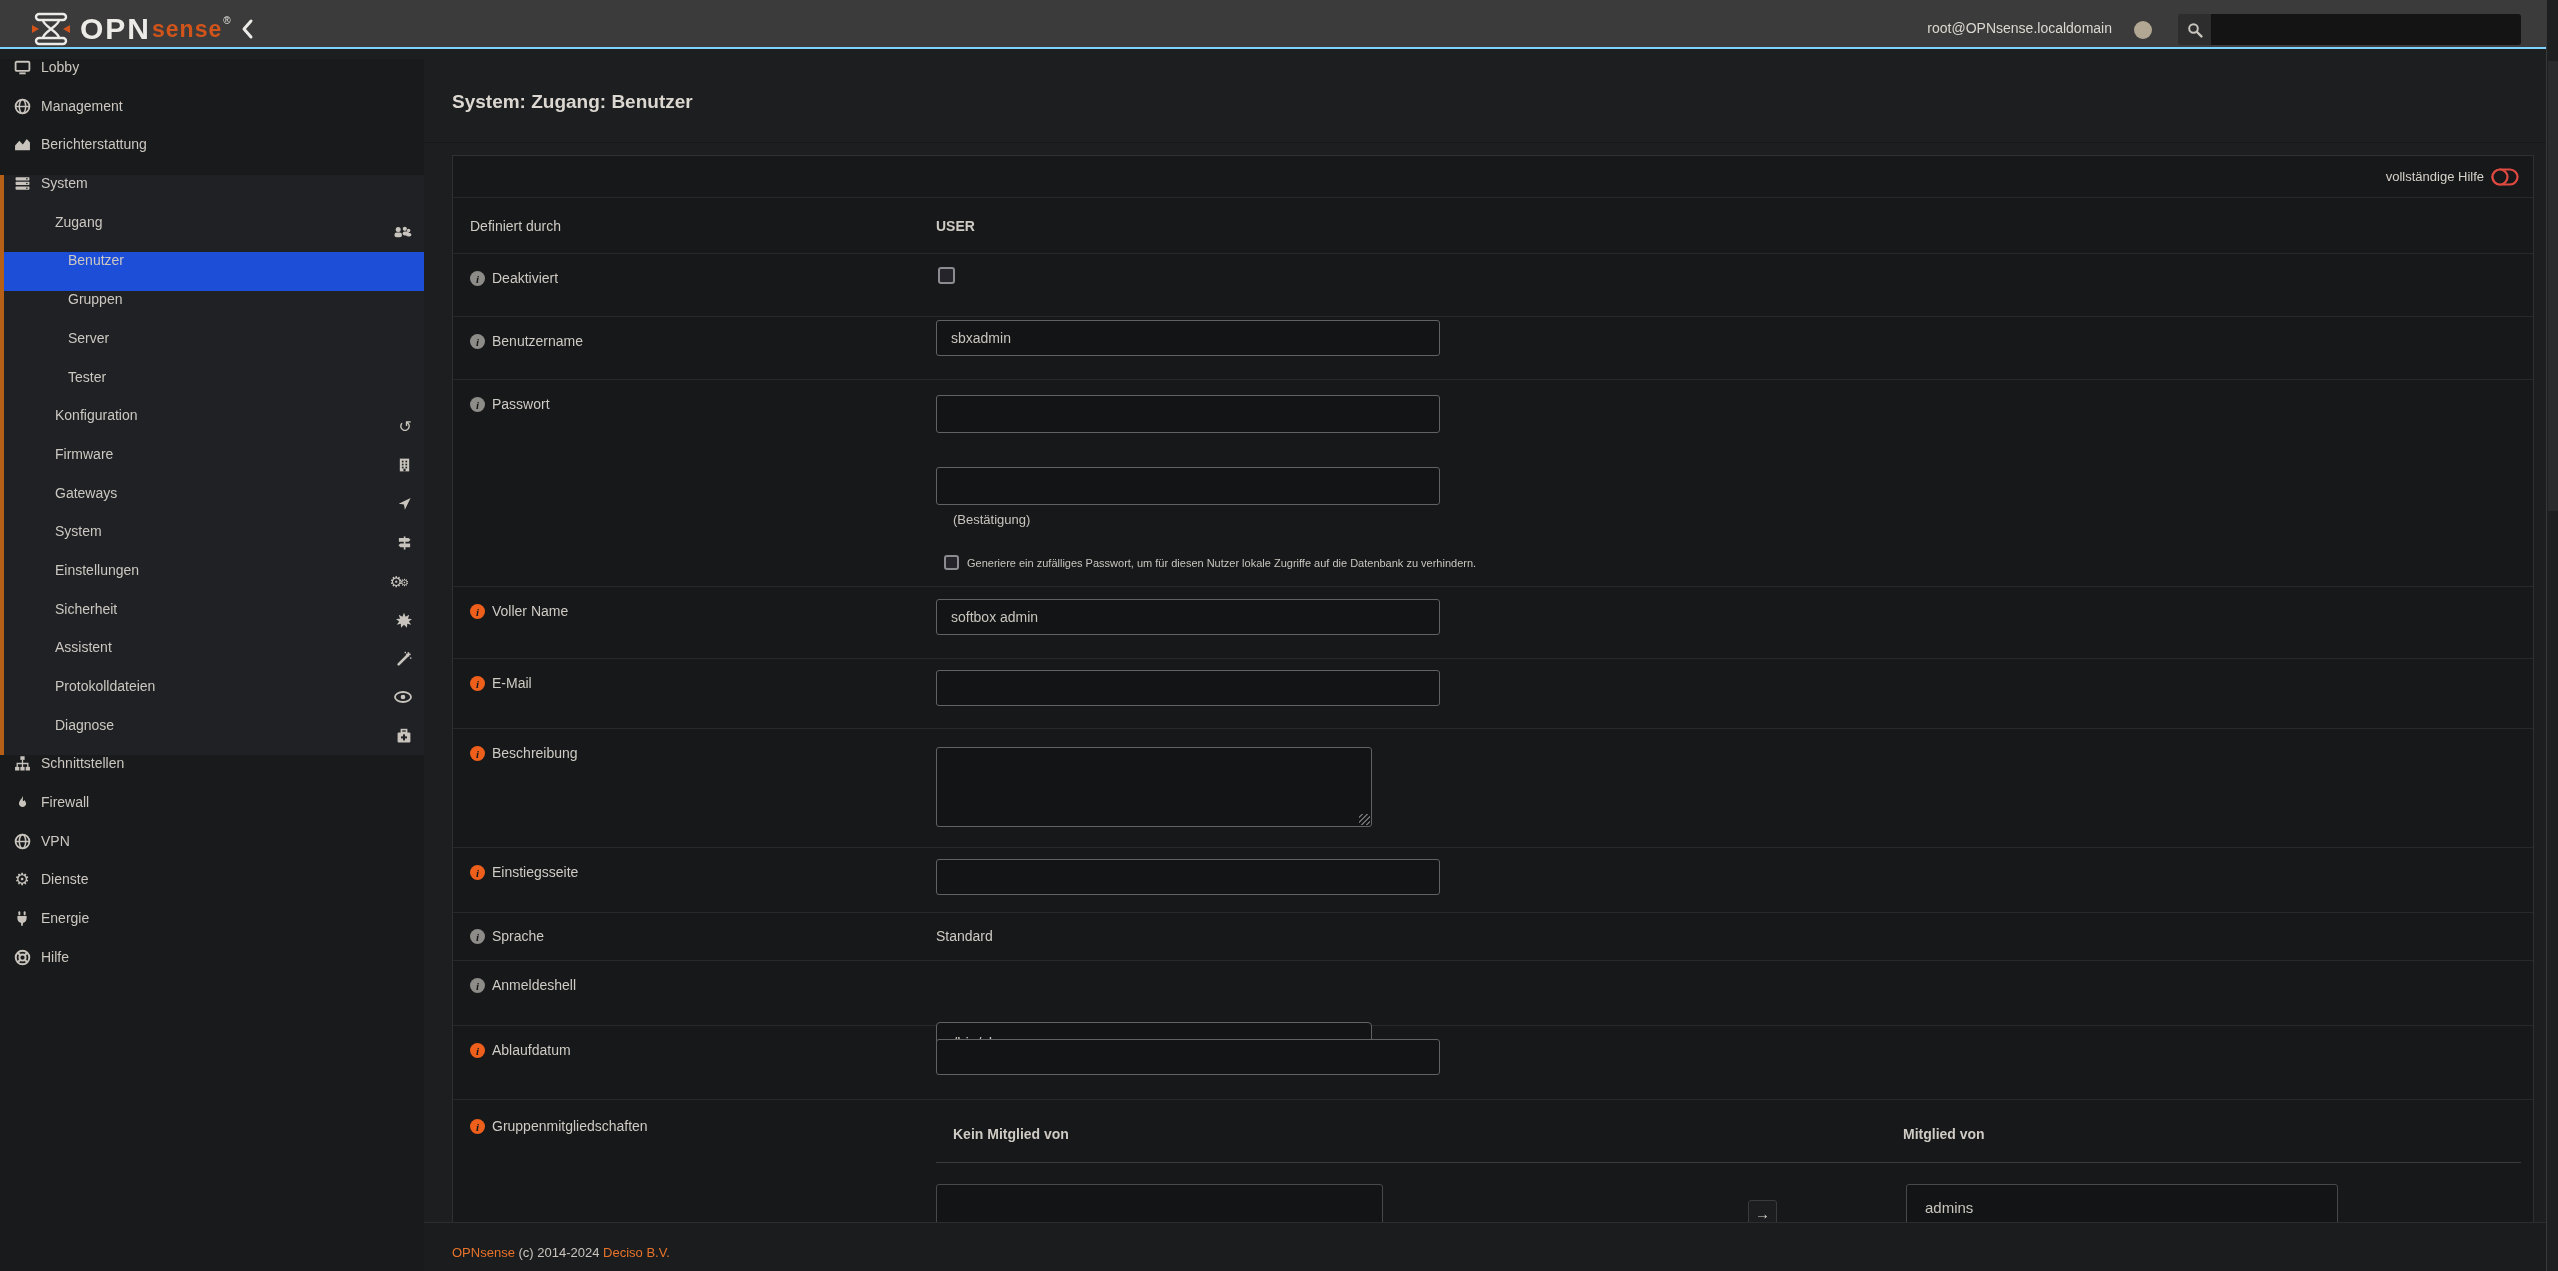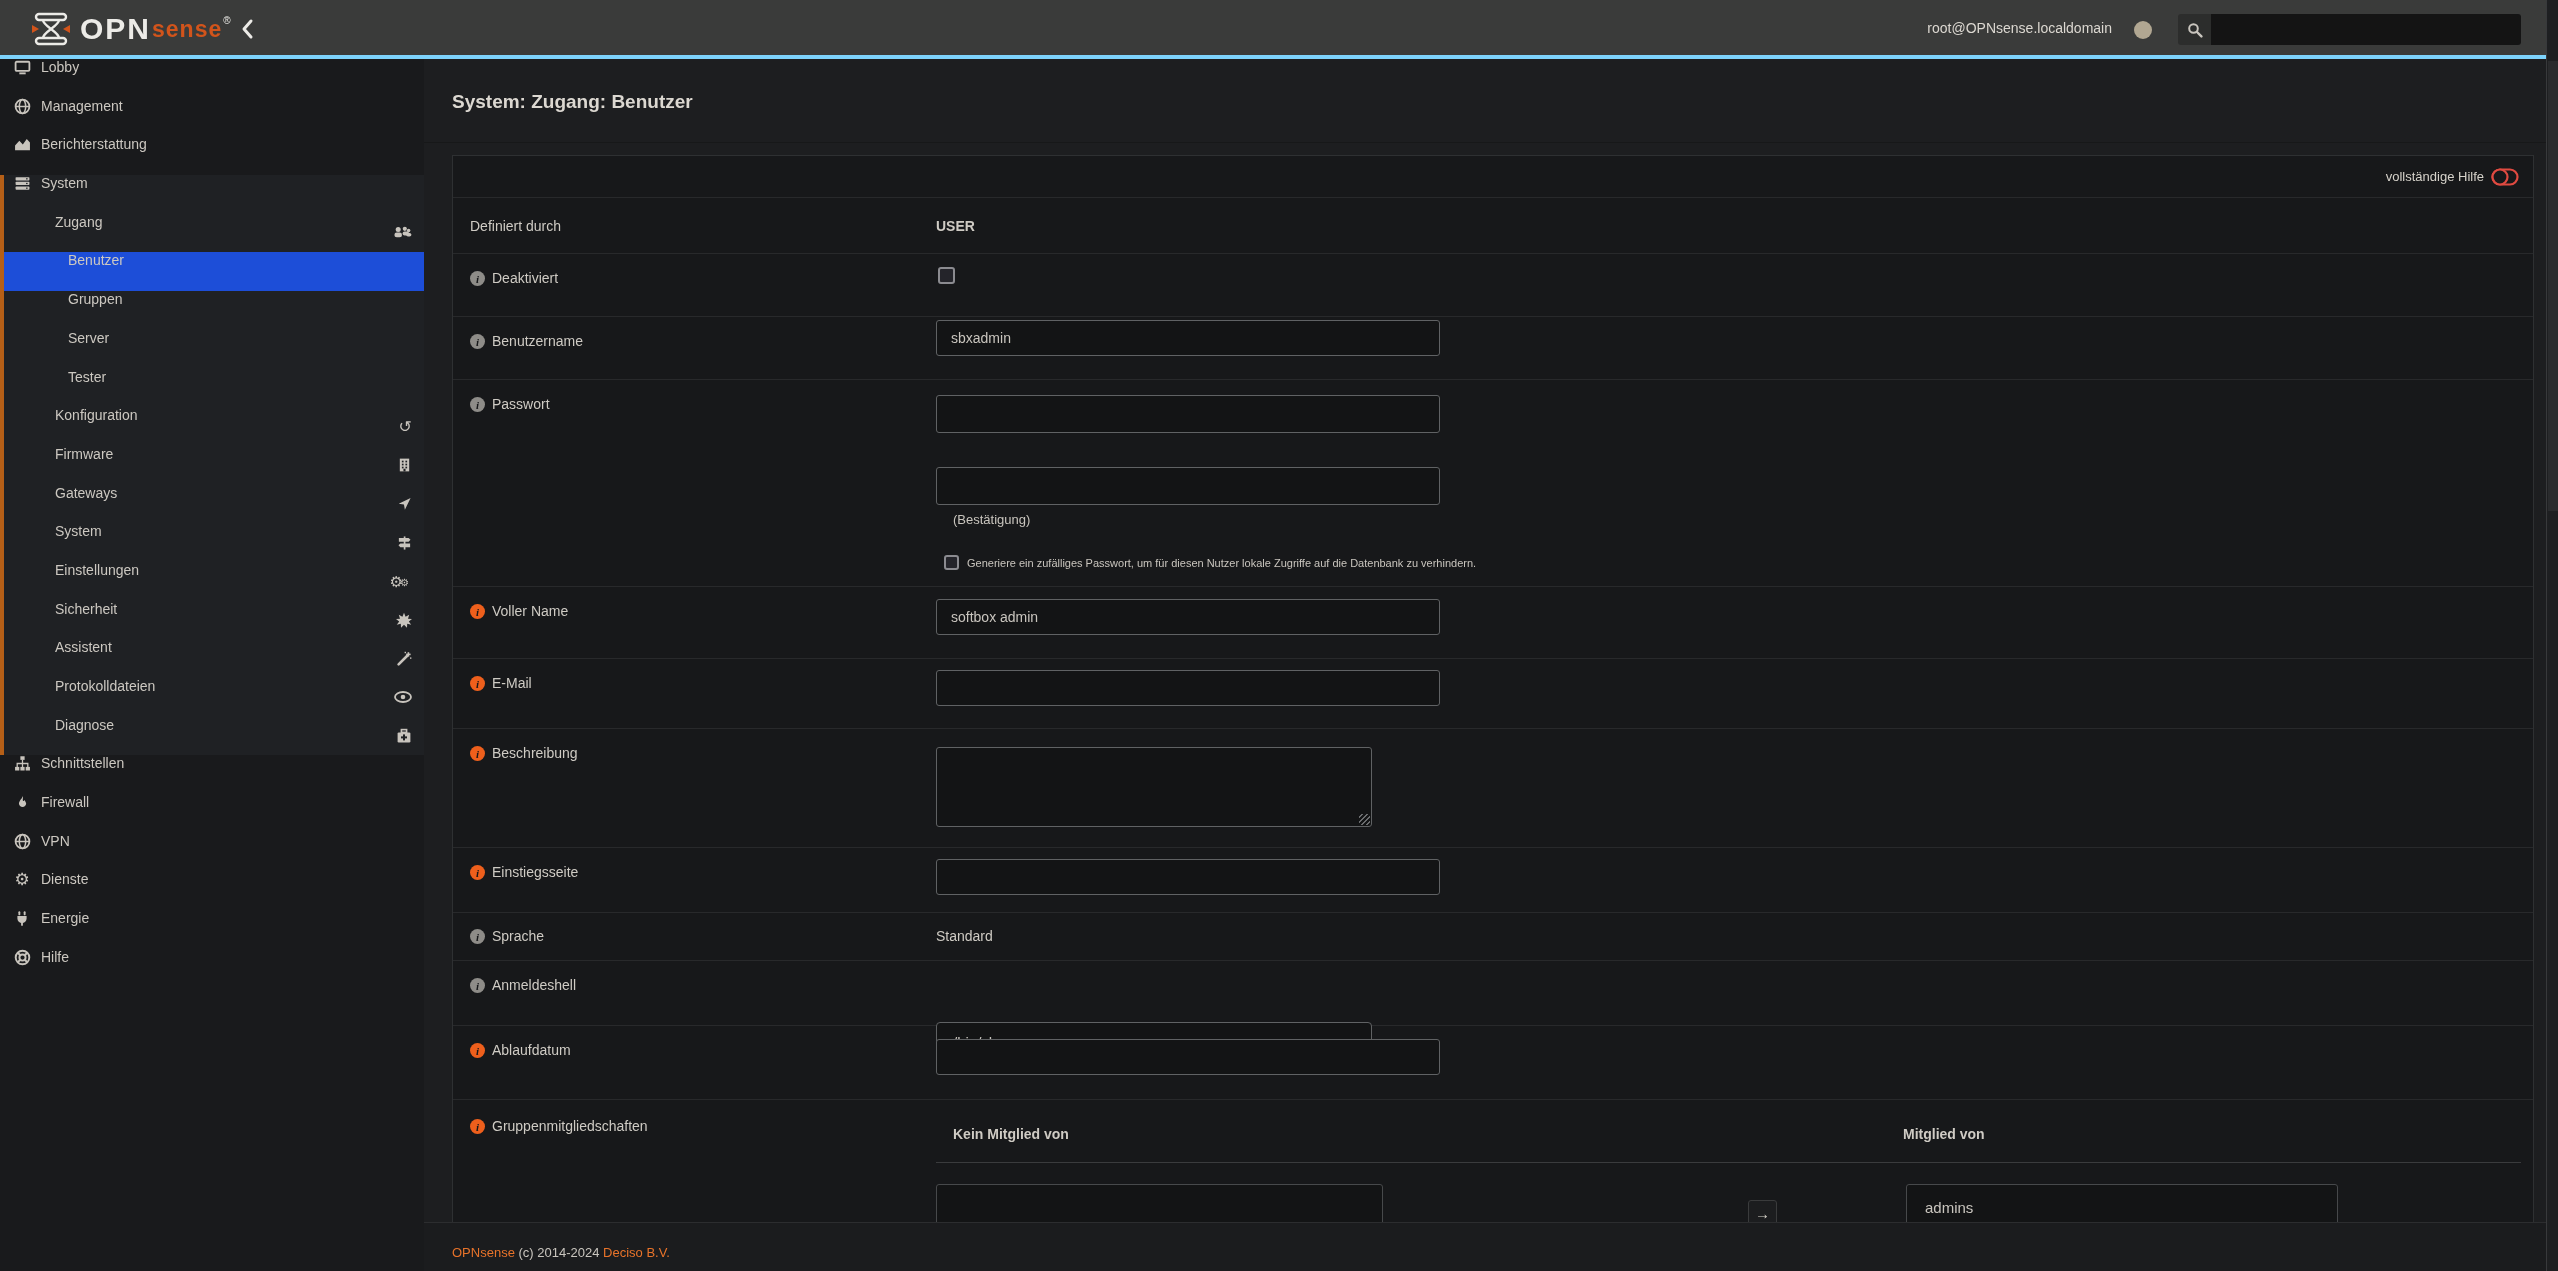--- a/index.html
+++ b/index.html
@@ -1,22 +1,22 @@
 <!DOCTYPE html>
 <html><head>
 <meta charset="utf-8">
 <style>
   * { margin:0; padding:0; box-sizing:border-box; }
   html,body { width:2558px; height:1271px; overflow:hidden; background:#1d1e20;
     font-family:"Liberation Sans", sans-serif; }
   #app { position:relative; width:2558px; height:1271px; background:#1d1e20; }
 
   
-  .topbar { position:absolute; left:0; top:0; width:2558px; height:59px; background:#3a3b3a;
-    border-bottom:4px solid #7dd3fc; z-index:30; }
+  .topbar { position:absolute; left:0; top:0; width:2558px; height:49px; background:#3a3b3a;
+    border-bottom:2px solid #7dd3fc; z-index:30; }
   .brand { position:absolute; left:30px; top:9px; display:flex; align-items:center; }
   .brand-opn { margin-left:8px; font-size:30px; font-weight:bold; color:#ecebe7; letter-spacing:2px; }
   .brand-sense { font-size:23px; font-weight:bold; color:#d2541b; letter-spacing:1px; margin-left:1px; }
   .brand-reg { font-size:10px; color:#ecebe7; vertical-align:top; margin-left:1px; position:relative; top:-9px;}
   .collapse-btn { position:absolute; left:240px; top:18px; width:22px; height:24px; cursor:pointer; }
   .tb-user { position:absolute; right:446px; top:20px; font-size:14px; color:#dcd8d1; }
   .tb-dot { position:absolute; right:406px; top:21px; width:18px; height:18px; border-radius:50%;
     background:#b1a792; }
   .tb-search { position:absolute; right:37px; top:14px; width:343px; height:31px; display:flex;
     border-radius:3px; overflow:hidden; }

